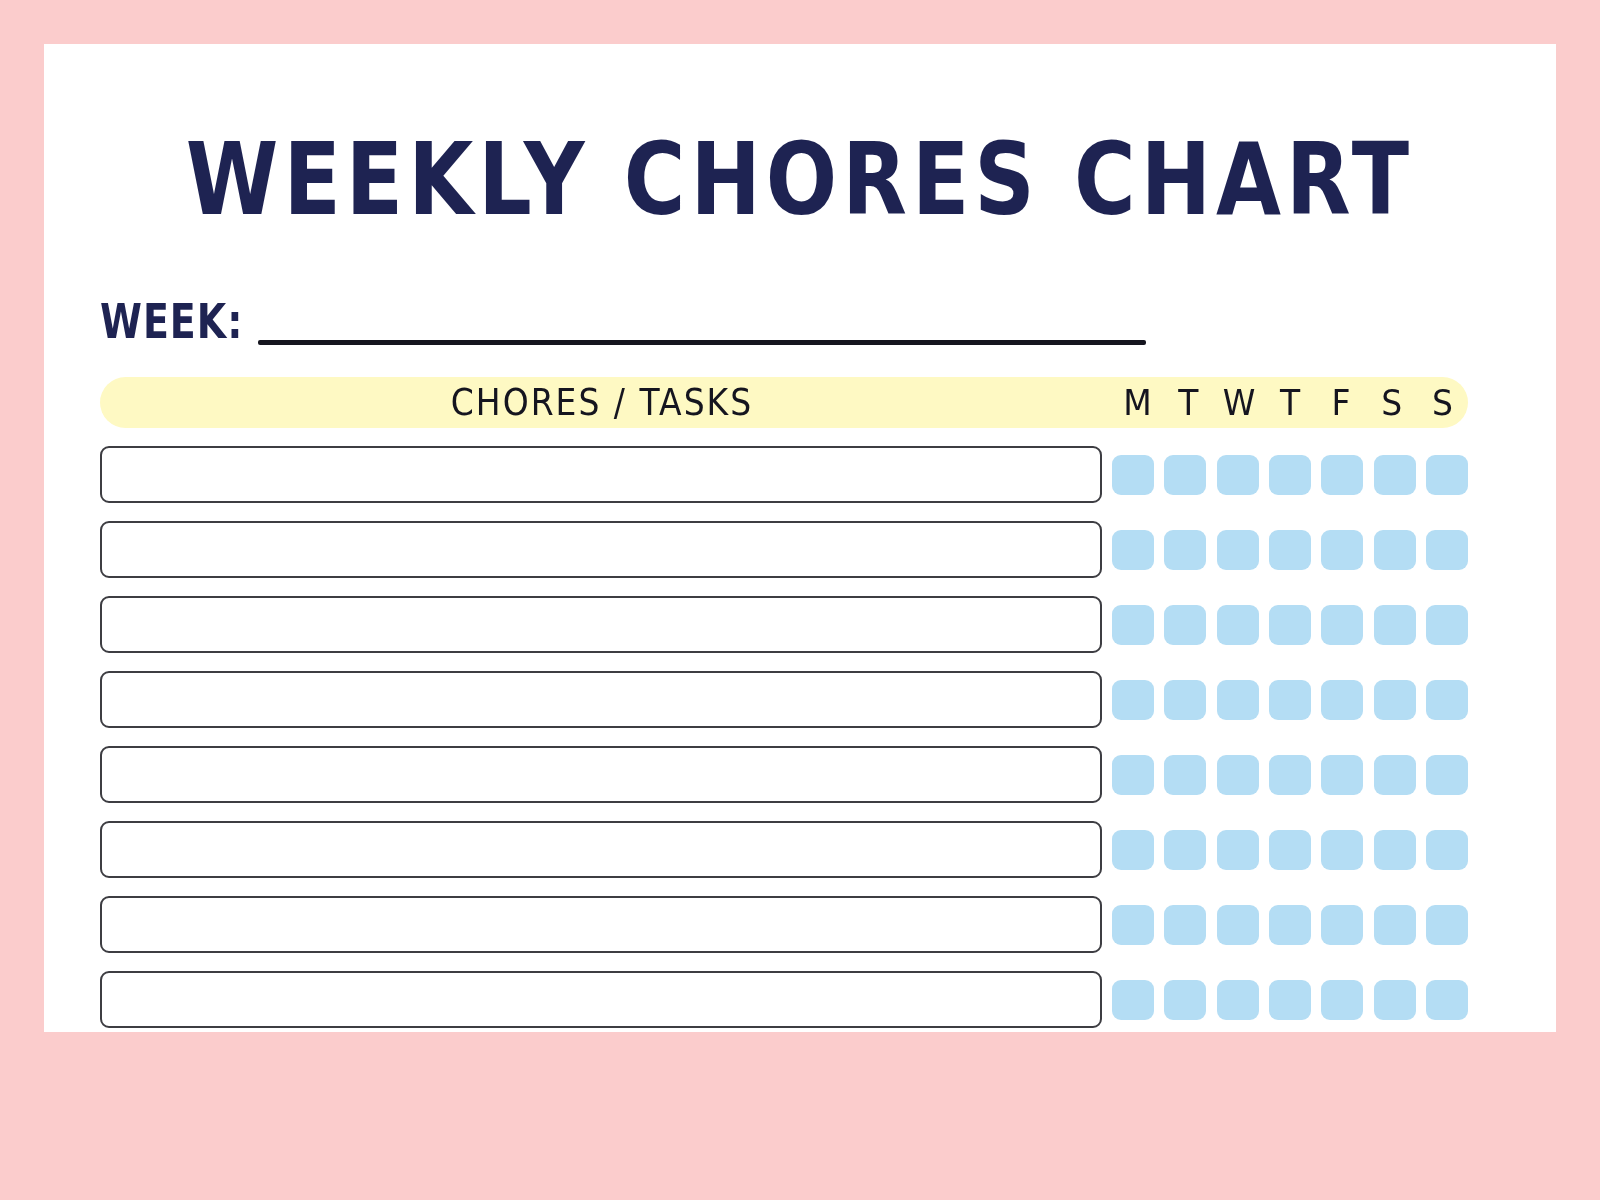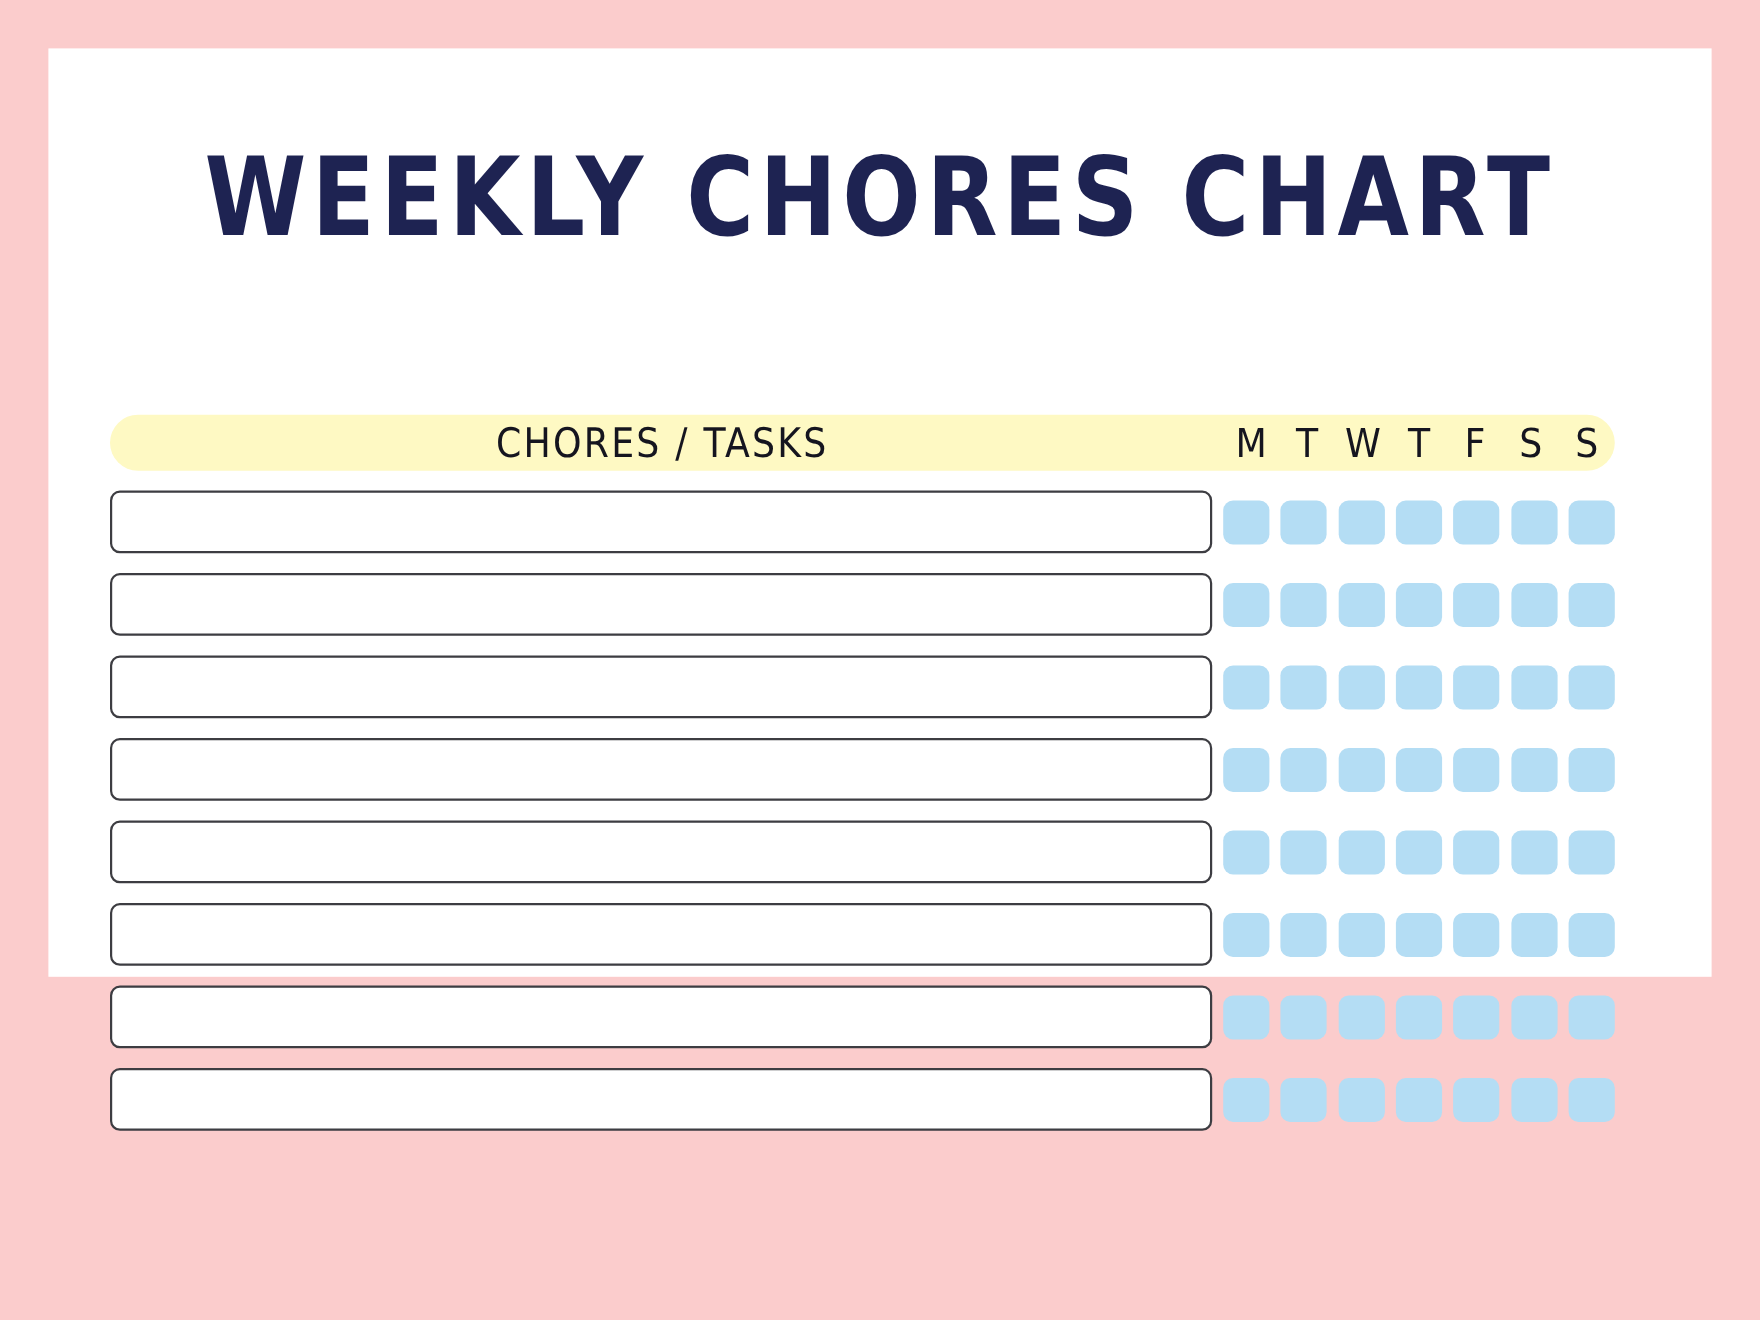--- a/index.html
+++ b/index.html
@@ -21,21 +21,21 @@
     background: #fbcccc;
     box-sizing: border-box;
   }
 
   
   #sheet {
     position: absolute;
     left: 44px;
     top: 44px;
     width: 1512px;
-    height: 844px;
+    height: 988px;
     background: #ffffff;
     box-sizing: border-box;
   }
 
   
   #chart-title {
     position: absolute;
     left: 0;
     top: 78px;
     width: 1512px;
@@ -166,20 +166,24 @@
   }
 </style>
 </head>
 <body>
 
 <div id="page-frame">
   <div id="sheet">
 
     <div id="chart-title">WEEKLY CHORES CHART</div>
 
+    <div id="week-row">
+      <span id="week-label">WEEK:</span>
+      <span id="week-fill-line"></span>
+    </div>
 
     <div id="header-pill">
       <div id="chores-header-label">CHORES / TASKS</div>
       <div id="day-letters">
           <span class="day-letter">M</span>
           <span class="day-letter">T</span>
           <span class="day-letter">W</span>
           <span class="day-letter">T</span>
           <span class="day-letter">F</span>
           <span class="day-letter">S</span>

